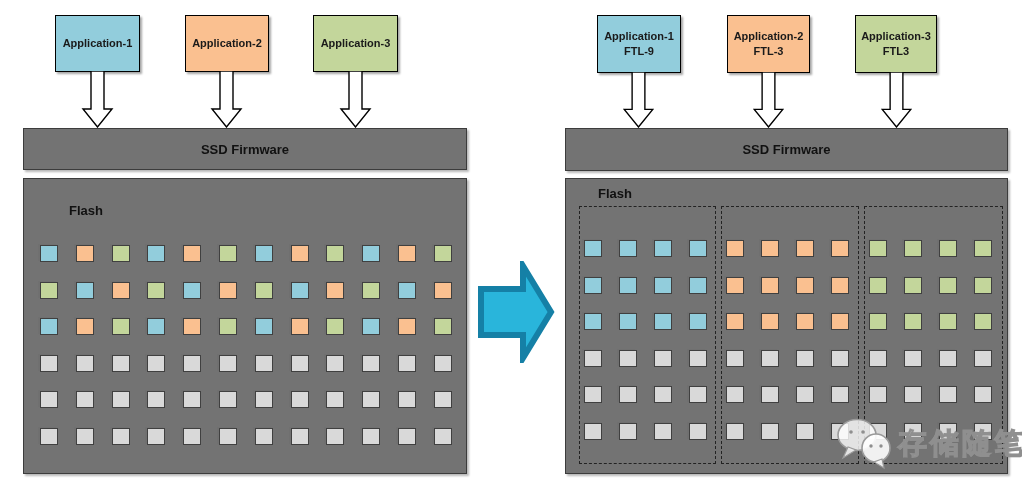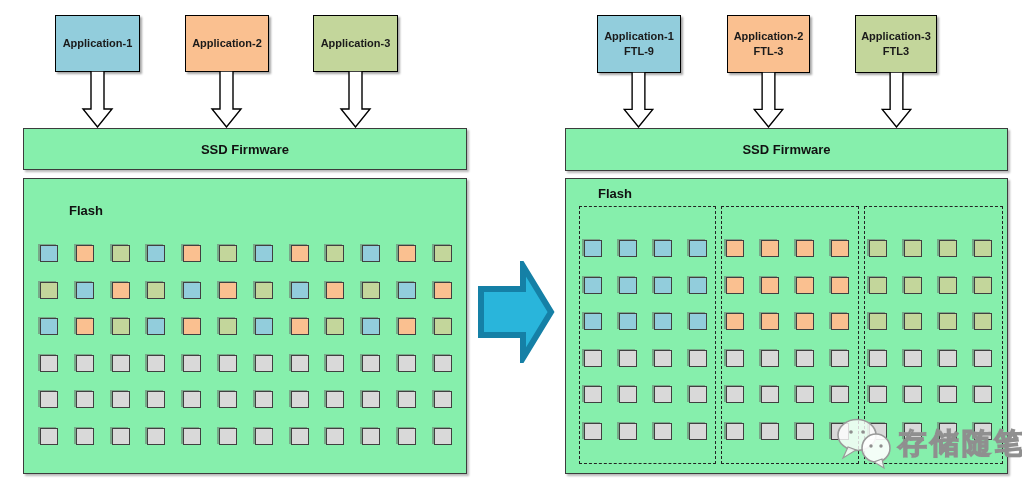--- a/index.html
+++ b/index.html
@@ -25,21 +25,21 @@
     text-align: center;
     font-weight: bold;
     font-size: 11px;
     color: #1a1a1a;
     line-height: 1.35;
   }
 
   
   .frame-box {
     position: absolute;
-    background: #86efac;
+    background: #737373;
     border: 1.4px solid #3c3c3c;
     box-shadow: 2px 2px 2px rgba(0,0,0,0.28);
   }
   .firmware-box {
     display: flex;
     align-items: center;
     justify-content: center;
     font-weight: bold;
     font-size: 13px;
     color: #111;

